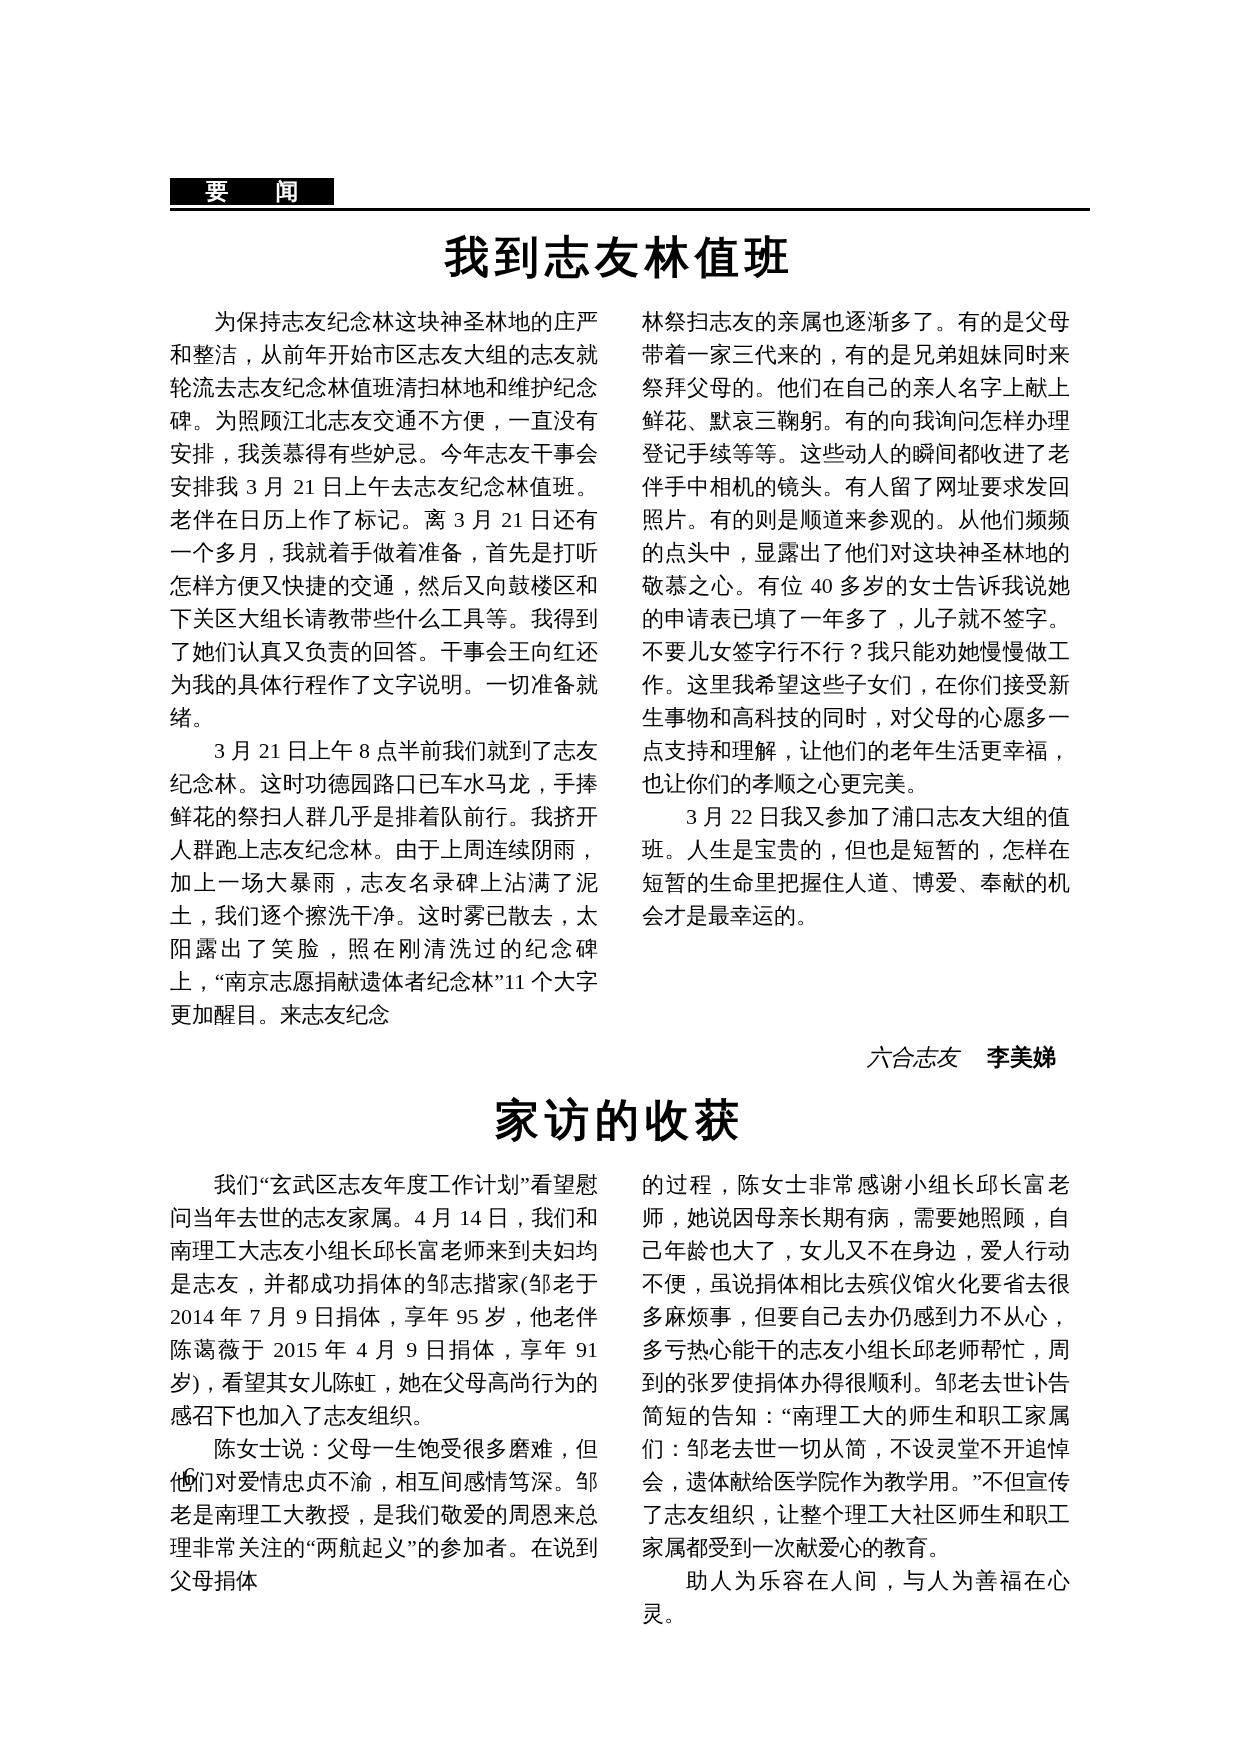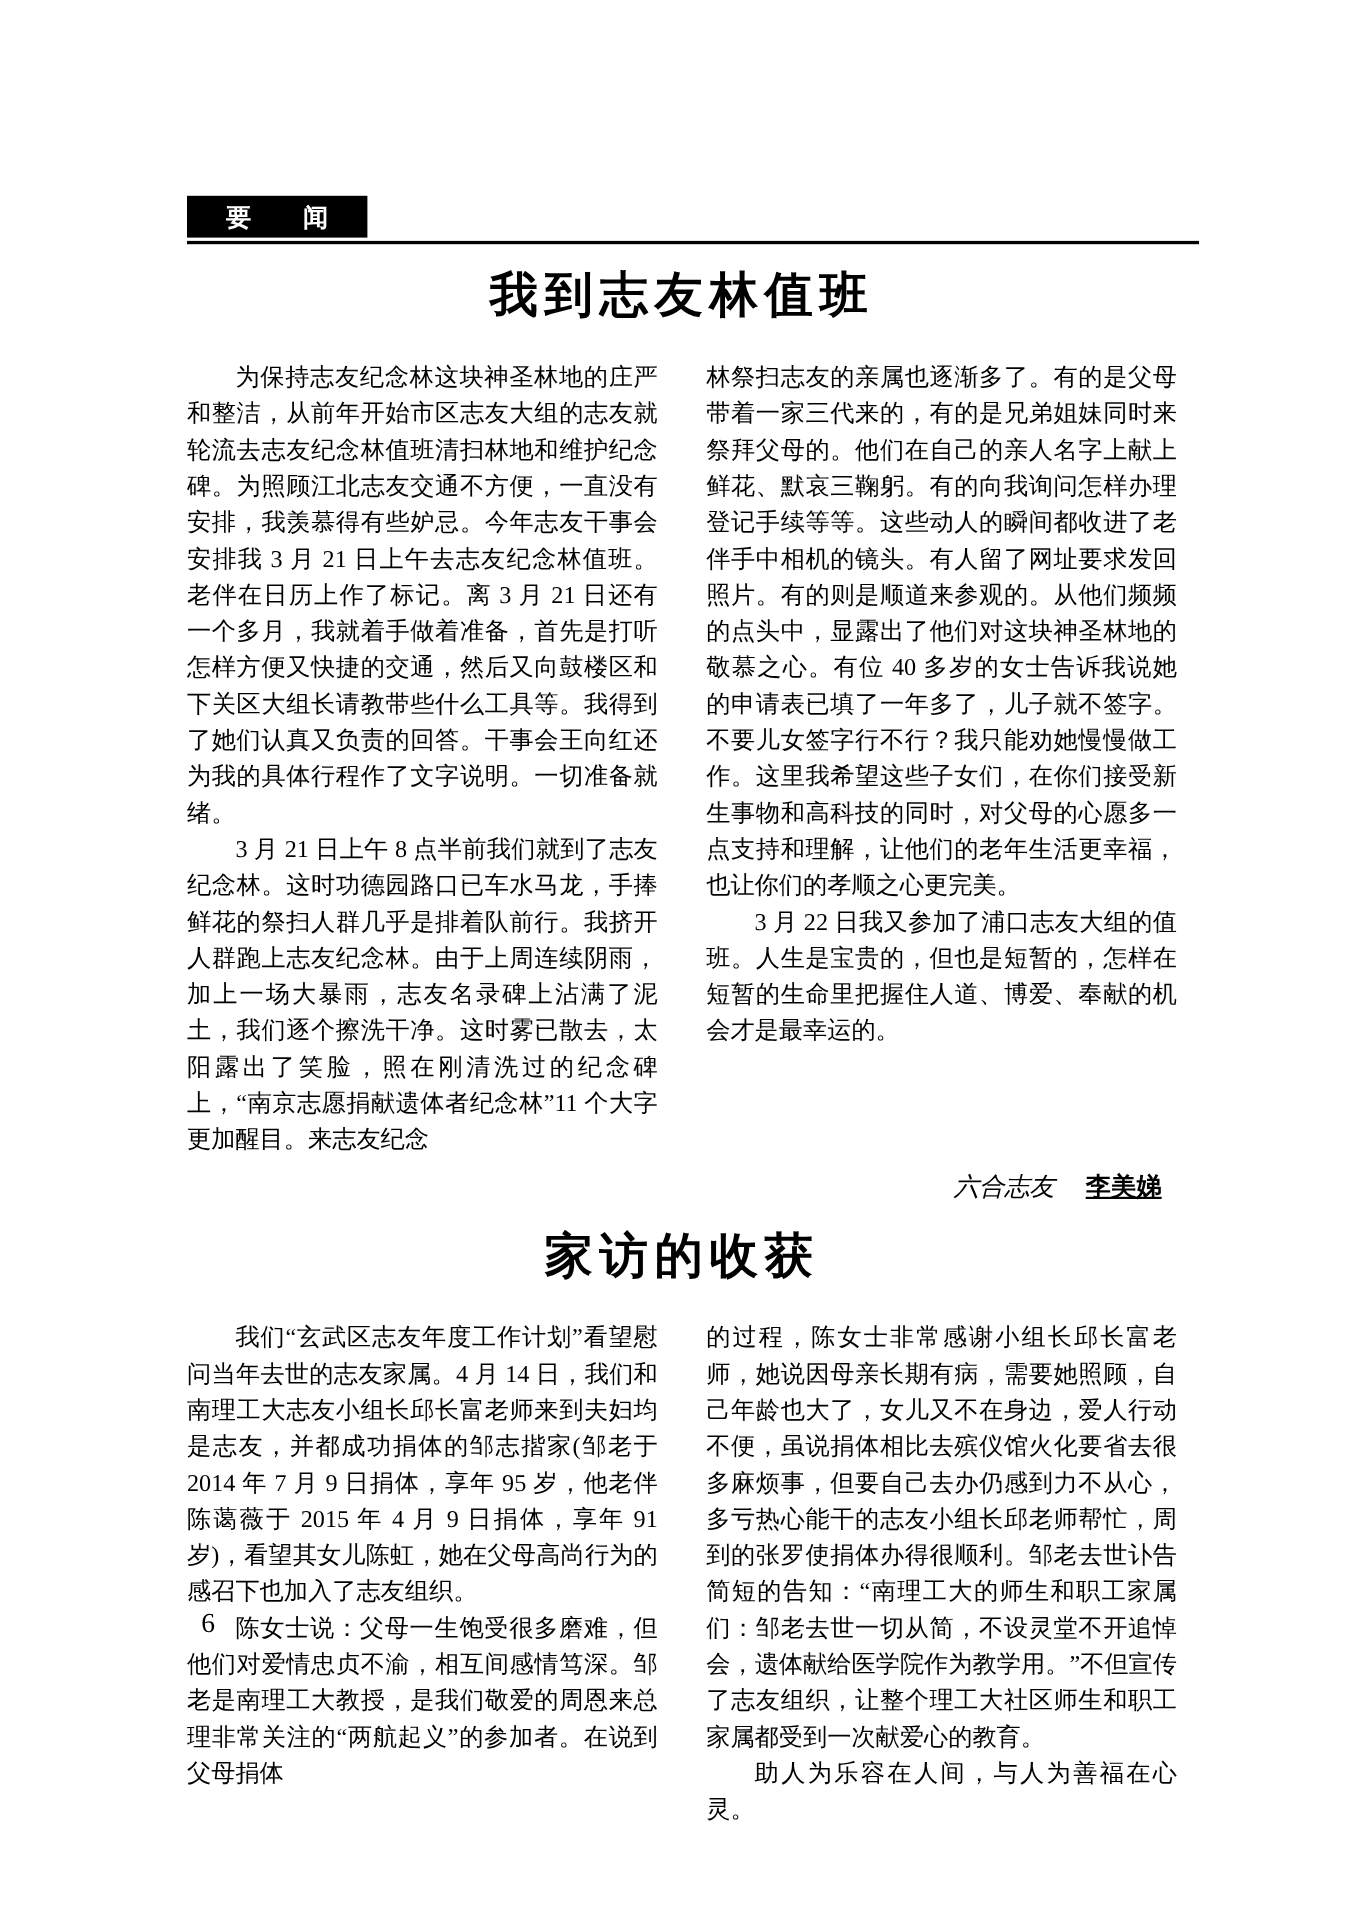--- a/index.html
+++ b/index.html
@@ -15,21 +15,21 @@
   }
   .content {
     position: absolute;
     left: 170px;
     top: 0;
     width: 920px;
   }
   .badge {
     margin-top: 178px;
     width: 164px;
-    height: 38px;
+    height: 27px;
     background: #000000;
     color: #ffffff;
     display: flex;
     align-items: center;
     justify-content: center;
     font-family: "Liberation Sans", "DejaVu Sans", sans-serif;
     font-weight: bold;
     font-size: 23px;
     letter-spacing: 12px;
     padding-left: 12px; 
@@ -44,21 +44,21 @@
     width: 900px;
     margin: 16px 0 0 0;
     text-align: center;
     font-family: Liberation Serif, serif;
     font-weight: 700;
     font-size: 44px;
     line-height: 62px;
     letter-spacing: 6px;
   }
   .cols {
-    margin-top: 26px;
+    margin-top: 16px;
     width: 900px;
     display: flex;
     gap: 44px;
     justify-content: flex-end;
   }
   .col {
     width: 430px;
     font-size: 22px;
     line-height: 33px;
     text-align: justify;
@@ -67,21 +67,21 @@
   p.indent { text-indent: 2em; }
   .byline {
     width: 900px;
     margin-top: 10px;
     text-align: right;
     padding-right: 14px;
     font-size: 23px;
     line-height: 33px;
   }
   .byline .aff { font-style: italic; margin-right: 28px; }
-  .byline .name { font-weight: bold; text-decoration: underline; }
+  .byline .name { font-weight: bold; }
   .article-2 .article-title { }
   .pageno {
     position: absolute;
     left: 183px;
     top: 1462px;
     font-size: 25px;
     line-height: 30px;
   }
 </style>
 </head>

